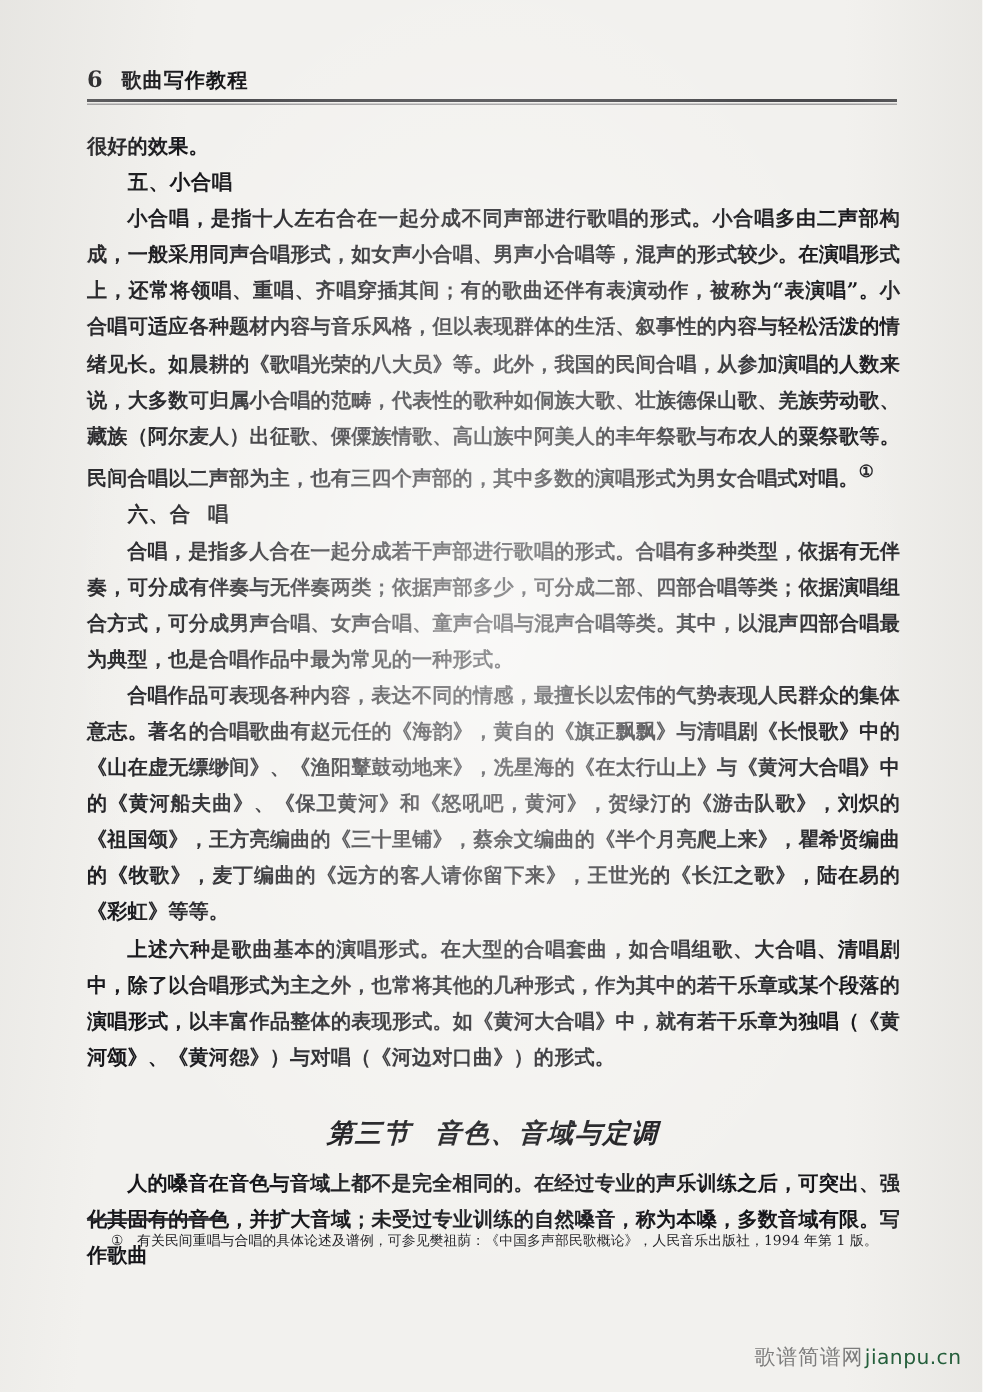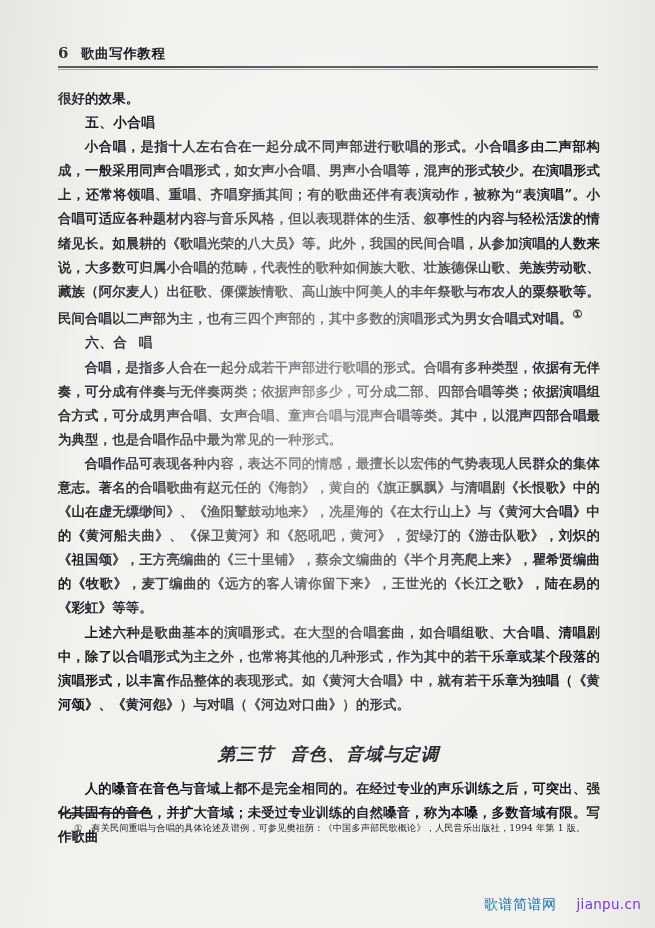--- a/index.html
+++ b/index.html
@@ -161,28 +161,28 @@
     position: absolute;
     right: 14px;
     bottom: 14px;
     display: flex;
     align-items: baseline;
     z-index: 4;
     opacity: 0.92;
   }
   .wm-cn {
     font-size: 14px;
-    color: #0369a1;
+    color: #737373;
     letter-spacing: 0.5px;
     font-family: Liberation Sans, sans-serif;
   }
   .wm-url {
     font-size: 13.5px;
-    color: #6d28d9;
-    margin-left: 20px;
+    color: #14532d;
+    margin-left: 1px;
     letter-spacing: 0.3px;
     font-family: "DejaVu Sans", "Liberation Sans", sans-serif;
   }
 </style>
 </head>
 <body>
 
 <div class="page">
 
   <div class="runhead">

